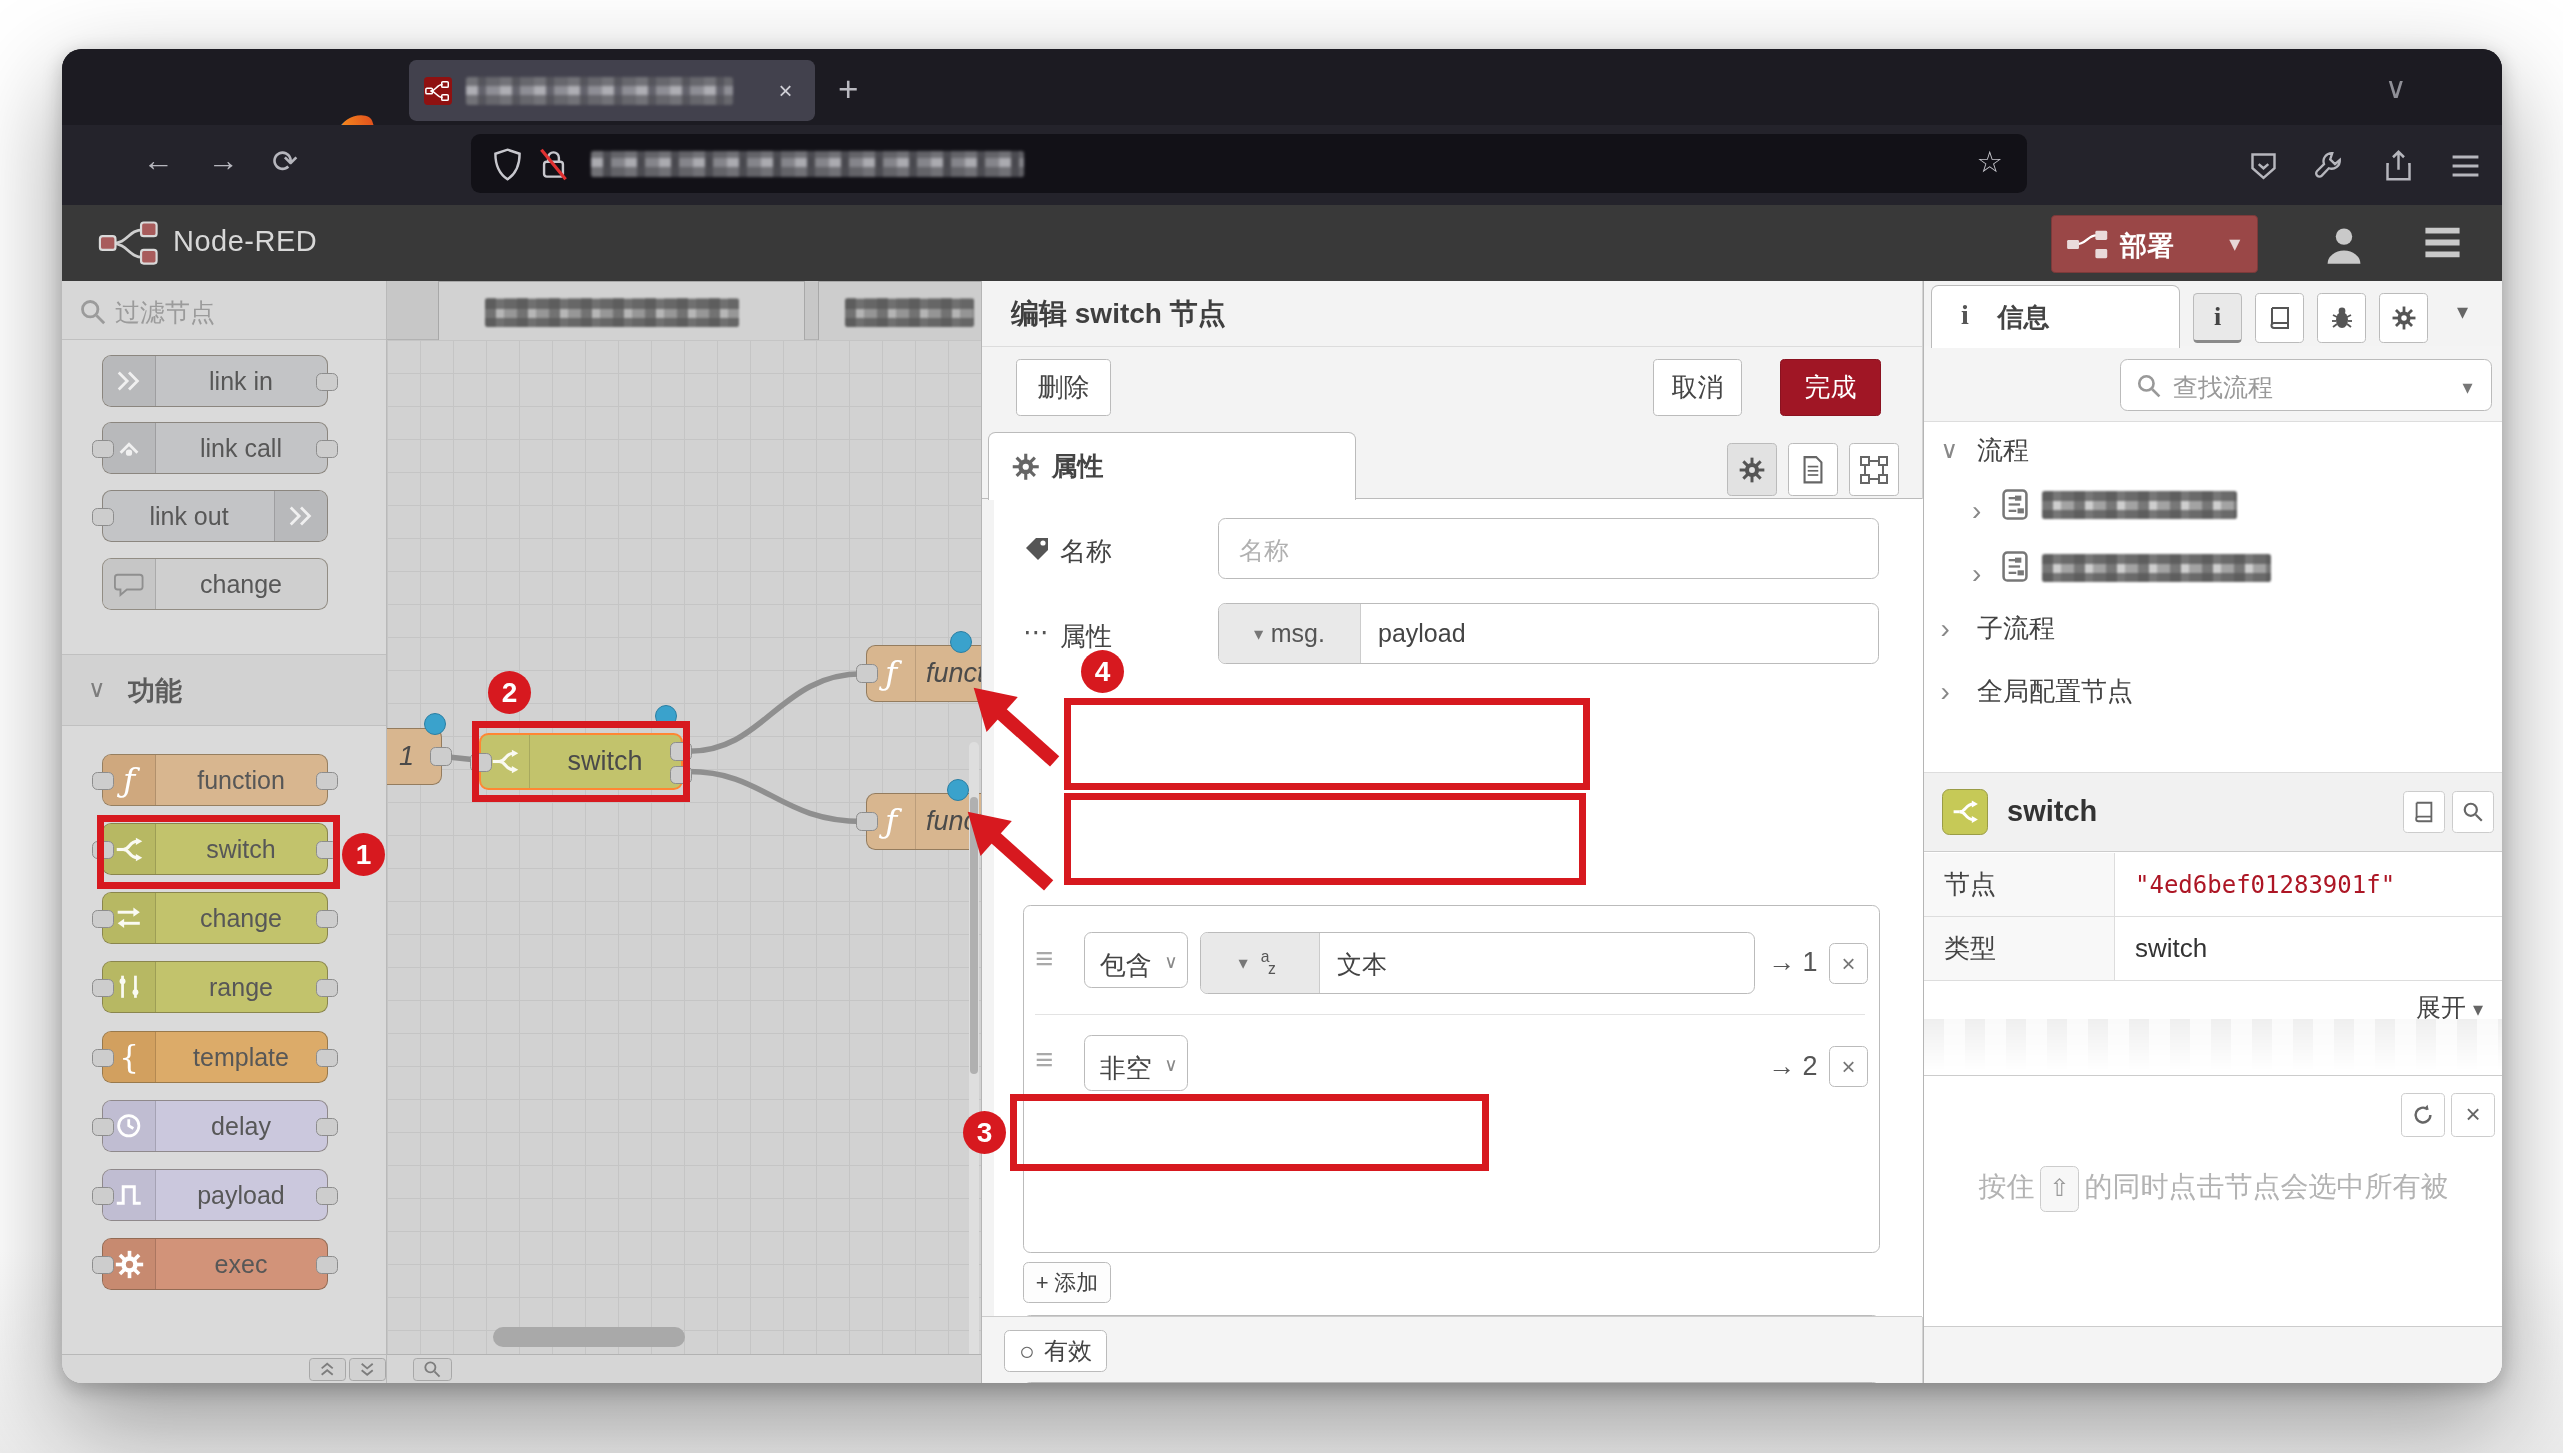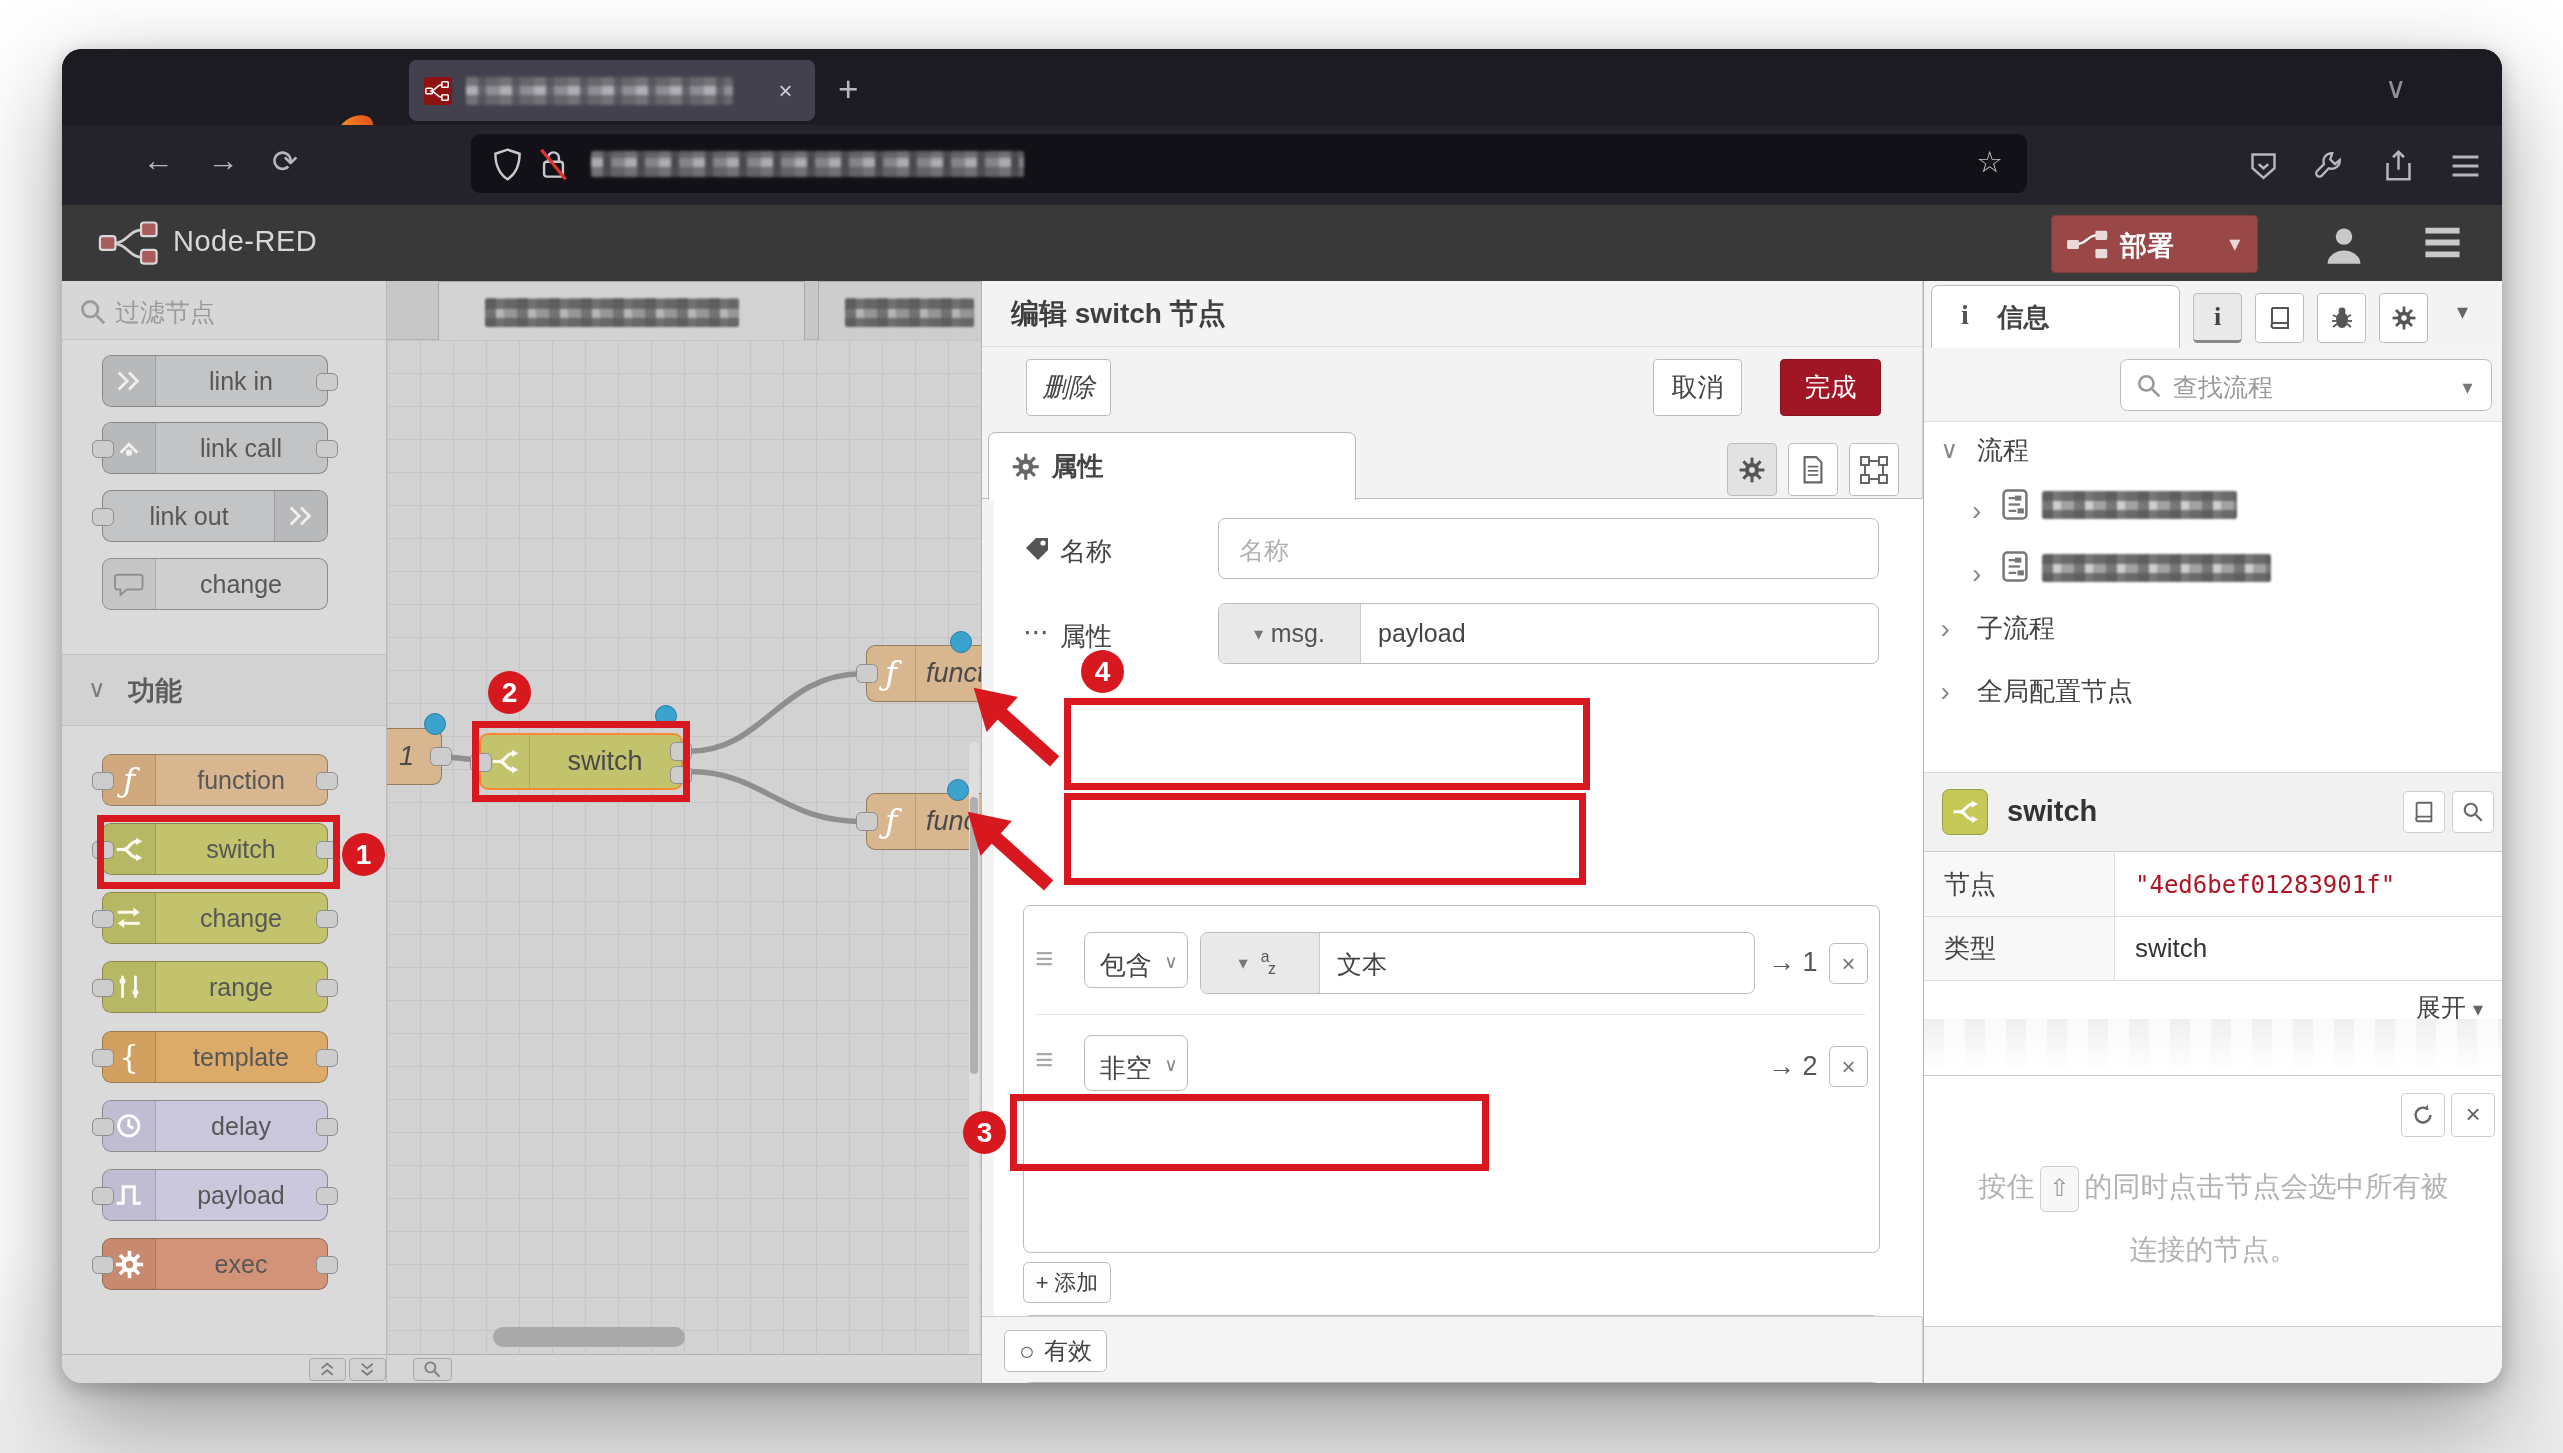--- a/index.html
+++ b/index.html
@@ -518,21 +518,21 @@
                 <line x1="12.5" y1="12.5" x2="18" y2="18" stroke="#7d7d7d" stroke-width="2"></line>
               </svg>
             </div>
         </div>
       </div>
 
       <div class="dialog">
         <div class="dtitle">编辑 switch 节点</div>
         <div class="dtitleline"></div>
 
-        <div class="dbtn ghost" style="left:44px;width:85px;font-style:italic;">删除</div>
+        <div class="dbtn ghost" style="left:34px;width:95px;">删除</div>
         <div class="dbtn ghost" style="left:671px;width:89px;">取消</div>
         <div class="dbtn primary" style="left:798px;width:101px;">完成</div>
 
         <div class="dtabrow">
           <div class="line"></div>
           <div class="dtab">
             <svg class="abs" style="left:22px;top:19.4px;" width="29.5" height="29.5" viewBox="0 0 34 34">
                 <g stroke="#666" stroke-width="3.6">
                   <line x1="17" y1="2" x2="17" y2="32"></line>
                   <line x1="2" y1="17" x2="32" y2="17"></line>
@@ -789,21 +789,20 @@
                 <path d="M21 13 a8 8 0 1 1 -3-6.2" fill="none" stroke="#666" stroke-width="2.6"></path>
                 <path d="M18 2 L19 7.5 L13.5 6.5 Z" fill="#666"></path>
               </svg>
             </div>
           <div class="sqbtn" style="left:527px;top:16.6px;width:44px;height:44px;font-size:26px;color:#666;">
               <span>×</span>
             </div>
           <div class="tipline" style="top:90px;">
             <span>按住</span><span class="keycap">⇧</span><span>的同时点击节点会选中所有被</span>
           </div>
-          <div class="tipline" style="top:155px;">连接的节点。</div>
         </div>
         <div class="sbottom"></div>
       </div>
     </div>
   </div>
 
   <div class="redbox" style="left:97px;top:815px;width:243px;height:74px;"></div>
   <div class="badge" style="left:342px;top:833px;">1</div>
 
   <div class="redbox" style="left:472px;top:721px;width:218px;height:81px;"></div>

